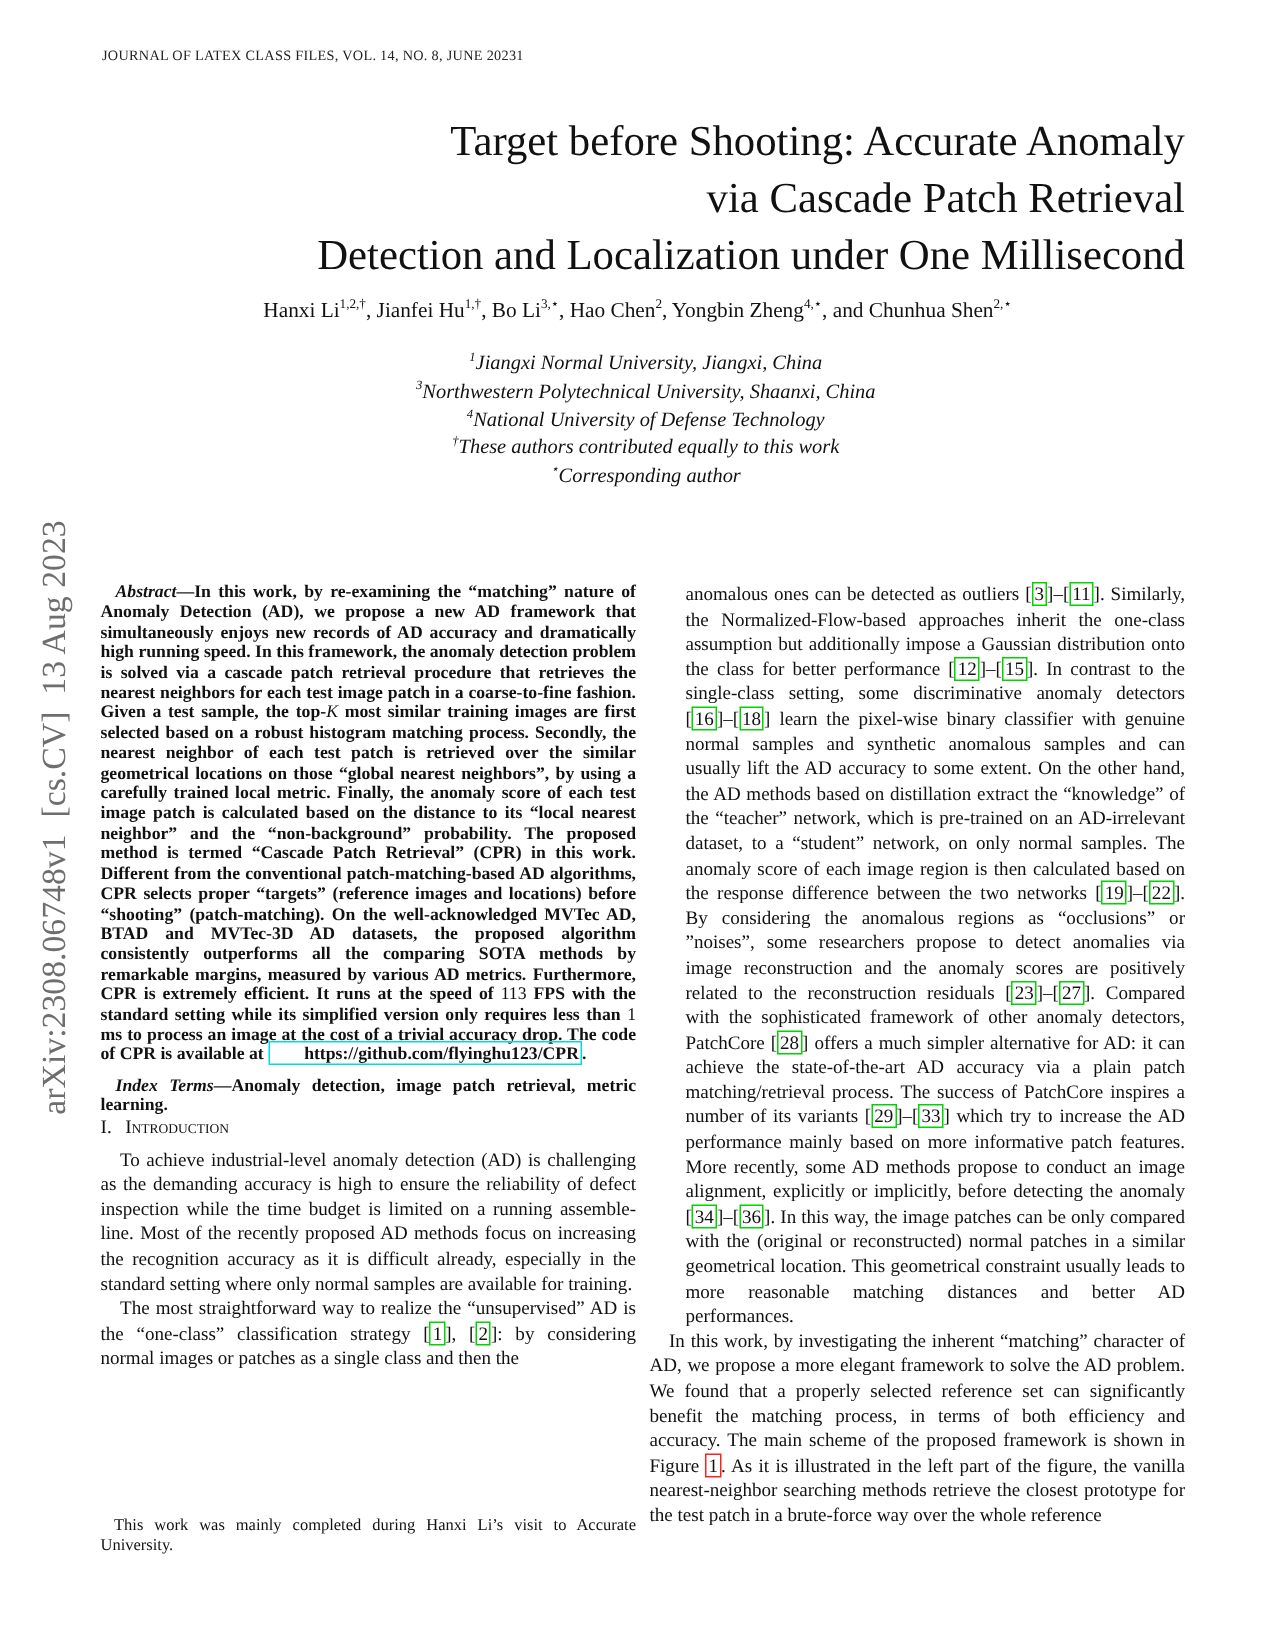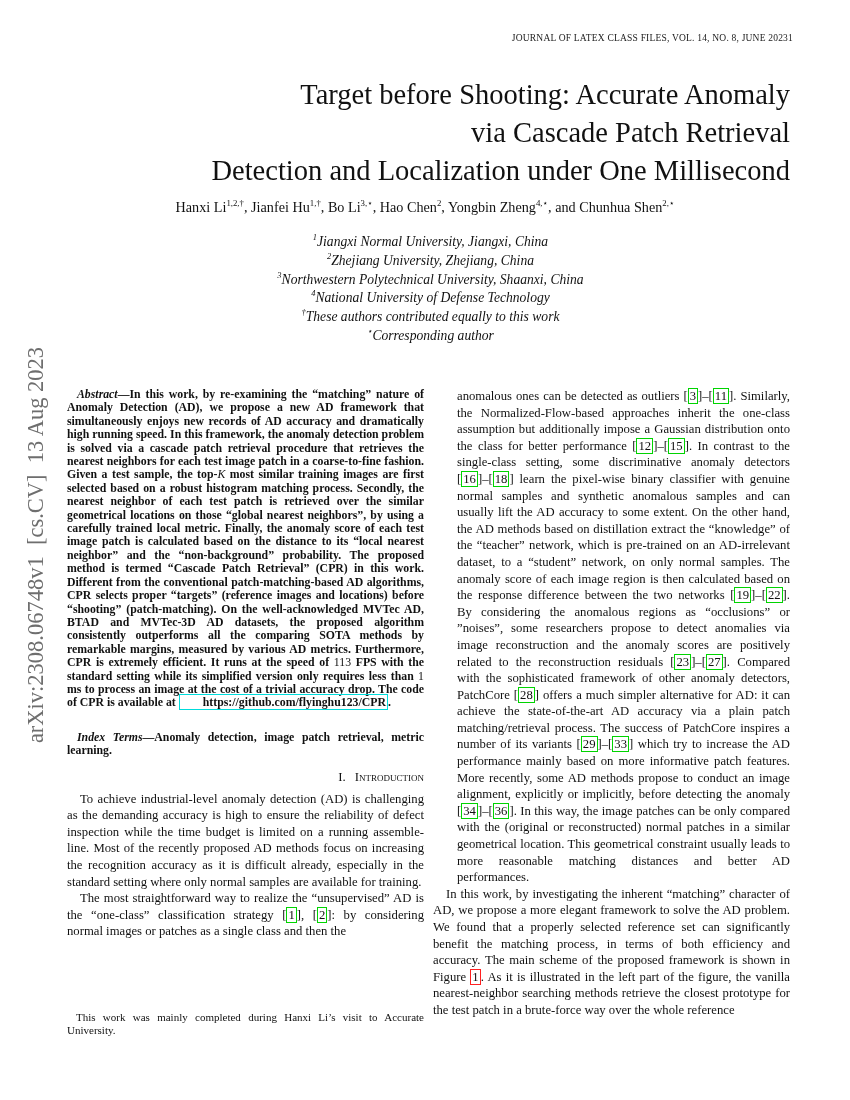--- a/index.html
+++ b/index.html
@@ -4,21 +4,21 @@
 <style>
   * { margin:0; padding:0; box-sizing:border-box; }
   body { background:#e8e8e8; font-family:"Liberation Serif","DejaVu Serif",serif; color:#111; }
   .page {
     position:relative; width:850px; height:1100px; background:#ffffff;
     margin:0 auto; overflow:hidden;
   }
   
   .hdr {
     position:absolute; top:33px; left:68px; right:57px;
-    display:flex; justify-content:flex-end;
+    display:flex; justify-content:flex-start;
     font-size:9.5px; letter-spacing:0.2px; color:#222;
   }
   
   .wm {
     position:absolute; top:545px; left:36px;
     transform:translate(-50%,-50%) rotate(-90deg);
     white-space:pre; font-size:22.5px; color:var(--wm,#6e6e6e);
   }
   
   .title {
@@ -35,24 +35,24 @@
   }
   sup { font-size:62%; vertical-align:super; line-height:0; }
   
   .col { position:absolute; top:388px; width:357px; }
   .col-left  { left:67px; }
   .col-right { left:433px; }
   .jp { text-align:justify; hyphens:auto; -webkit-hyphens:auto; }
   .abstract, .idx {
     font-weight:bold; font-size:11.8px; line-height:13.4px; text-indent:10px;
   }
-  .idx { margin-top:21px; }
+  .idx { margin-top:7px; }
   .bi { font-style:italic; }
   .sec-head {
-    margin-top:12px; margin-bottom:6px; text-align:right;
+    margin-bottom:6px; text-align:left;
     font-size:12.8px; text-indent:0;
   }
   .sec-head .sc { font-variant:small-caps; }
   .sec-head .num { margin-right:9px; }
   .body-p { font-size:12.7px; line-height:16.6px; text-indent:13px; }
   .body-p.noindent { text-indent:0;margin-left:24px; }
   .math { font-style:italic; font-weight:normal; }
   .mnum { font-weight:normal; }
   .box { border:1px solid; padding:0 1px; }
   .cite   { border-color:var(--cite,#00d000); }
@@ -78,21 +78,20 @@
   <div class="title">
       <div>Target before Shooting: Accurate Anomaly</div>
       <div>via Cascade Patch Retrieval</div>
       <div>Detection and Localization under One Millisecond</div>
     </div>
 
   <div class="authors">Hanxi Li<sup>1,2,†</sup>, Jianfei Hu<sup>1,†</sup>, Bo Li<sup>3,⋆</sup>, Hao Chen<sup>2</sup>, Yongbin Zheng<sup>4,⋆</sup>, and Chunhua Shen<sup>2,⋆</sup></div>
 
   <div class="affils">
       <div><sup>1</sup>Jiangxi Normal University, Jiangxi, China</div>
-      <div><sup>2</sup>Zhejiang University, Zhejiang, China</div>
       <div><sup>3</sup>Northwestern Polytechnical University, Shaanxi, China</div>
       <div><sup>4</sup>National University of Defense Technology</div>
       <div><sup>†</sup>These authors contributed equally to this work</div>
       <div><sup>⋆</sup>Corresponding author</div>
     </div>
 
   <div class="col col-left">
     <p class="abstract jp"><span class="bi">Abstract</span>—In this work, by re-examining the “matching” nature of Anomaly Detection (AD), we propose a new AD framework that simultaneously enjoys new records of AD accuracy and dramatically high running speed. In this framework, the anomaly detection problem is solved via a cascade patch retrieval procedure that retrieves the nearest neighbors for each test image patch in a coarse-to-fine fashion. Given a test sample, the top-<span class="math">K</span> most similar training images are first selected based on a robust histogram matching process. Secondly, the nearest neighbor of each test patch is retrieved over the similar geometrical locations on those “global nearest neighbors”, by using a carefully trained local metric. Finally, the anomaly score of each test image patch is calculated based on the distance to its “local nearest neighbor” and the “non-background” probability. The proposed method is termed “Cascade Patch Retrieval” (CPR) in this work. Different from the conventional patch-matching-based AD algorithms, CPR selects proper “targets” (reference images and locations) before “shooting” (patch-matching). On the well-acknowledged MVTec AD, BTAD and MVTec-3D AD datasets, the proposed algorithm consistently outperforms all the comparing SOTA methods by remarkable margins, measured by various AD metrics. Furthermore, CPR is extremely efficient. It runs at the speed of <span class="mnum">113</span> FPS with the standard setting while its simplified version only requires less than <span class="mnum">1</span> ms to process an image at the cost of a trivial accuracy drop. The code of CPR is available at <span class="box url">https://github.com/flyinghu123/CPR</span>.</p>
     <p class="idx jp"><span class="bi">Index Terms</span>—Anomaly detection, image patch retrieval, metric learning.</p>
     <div class="sec-head">

